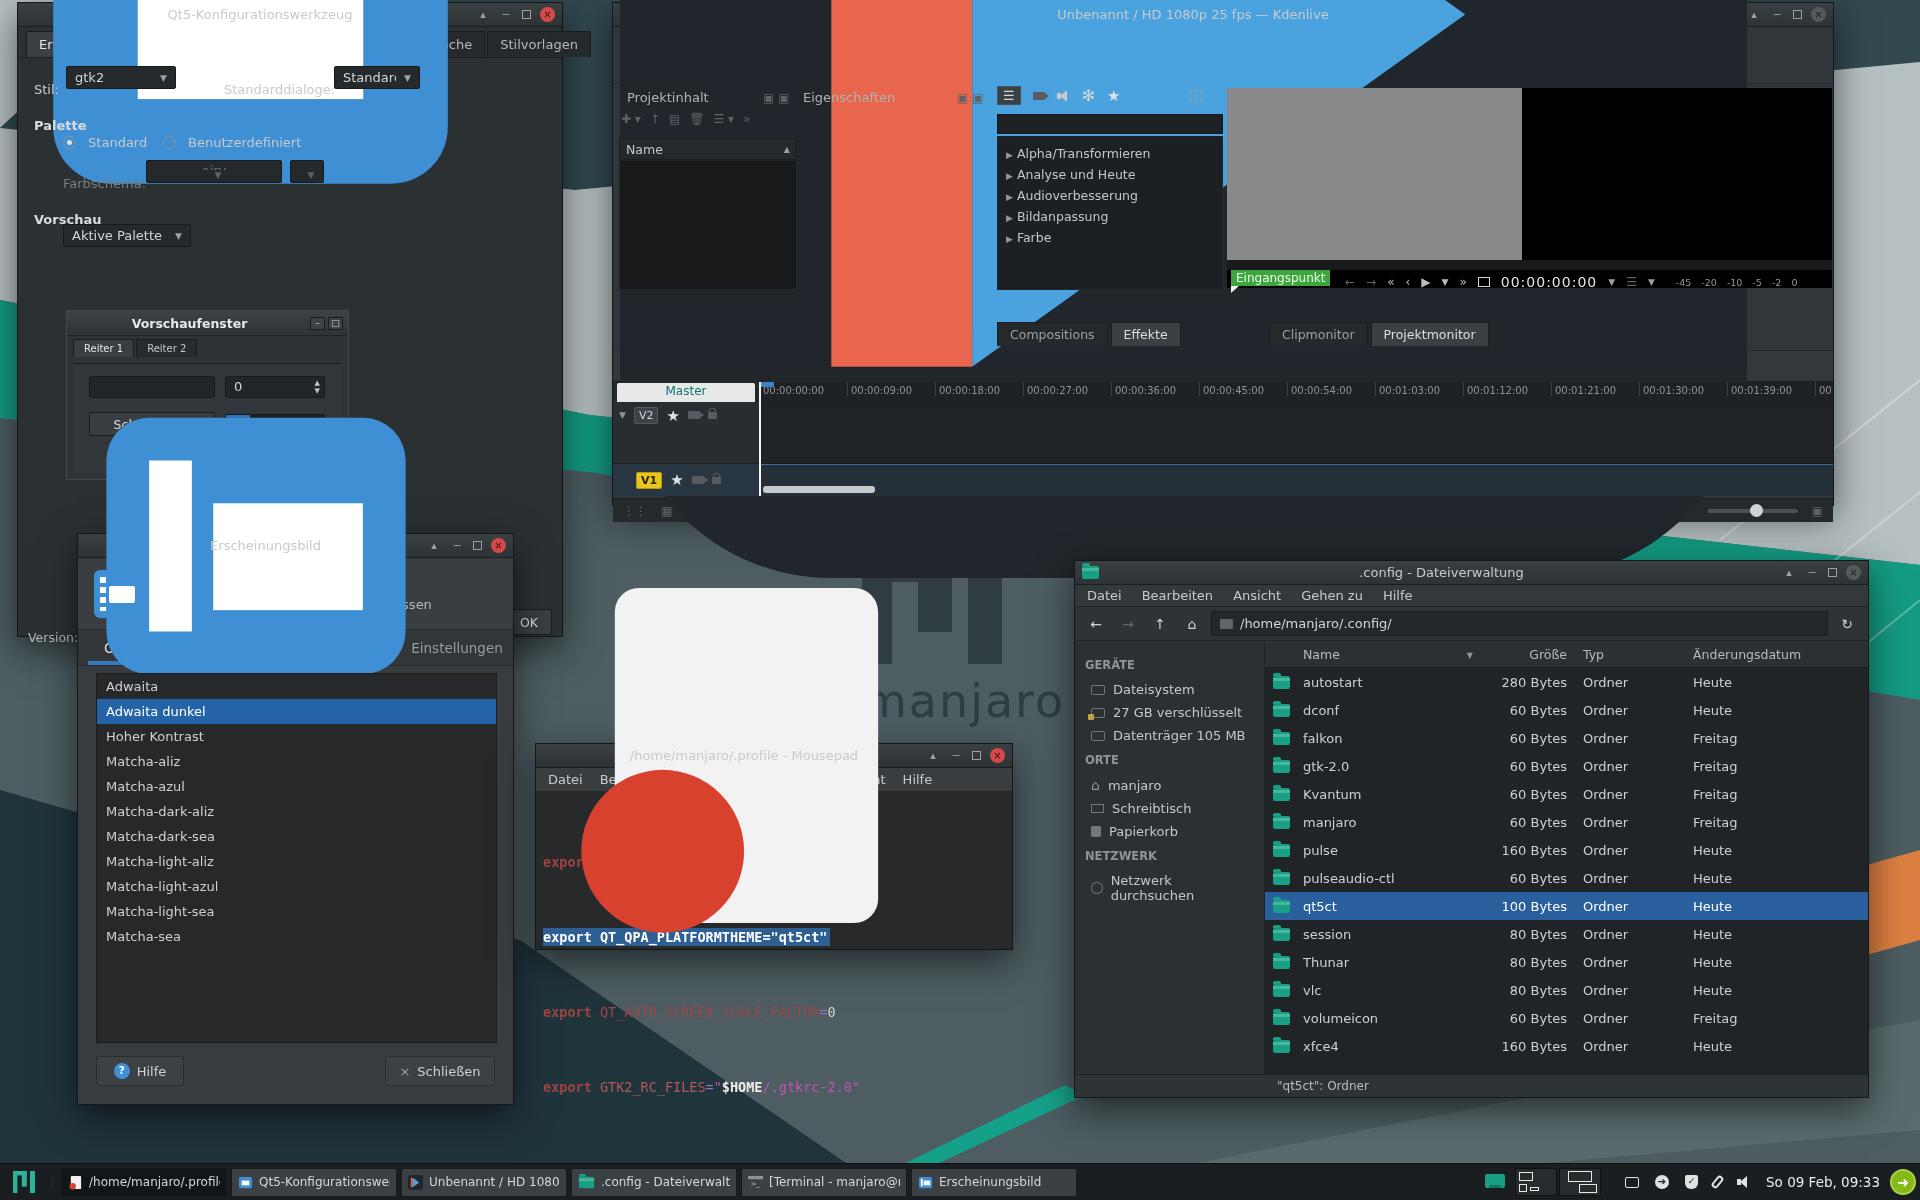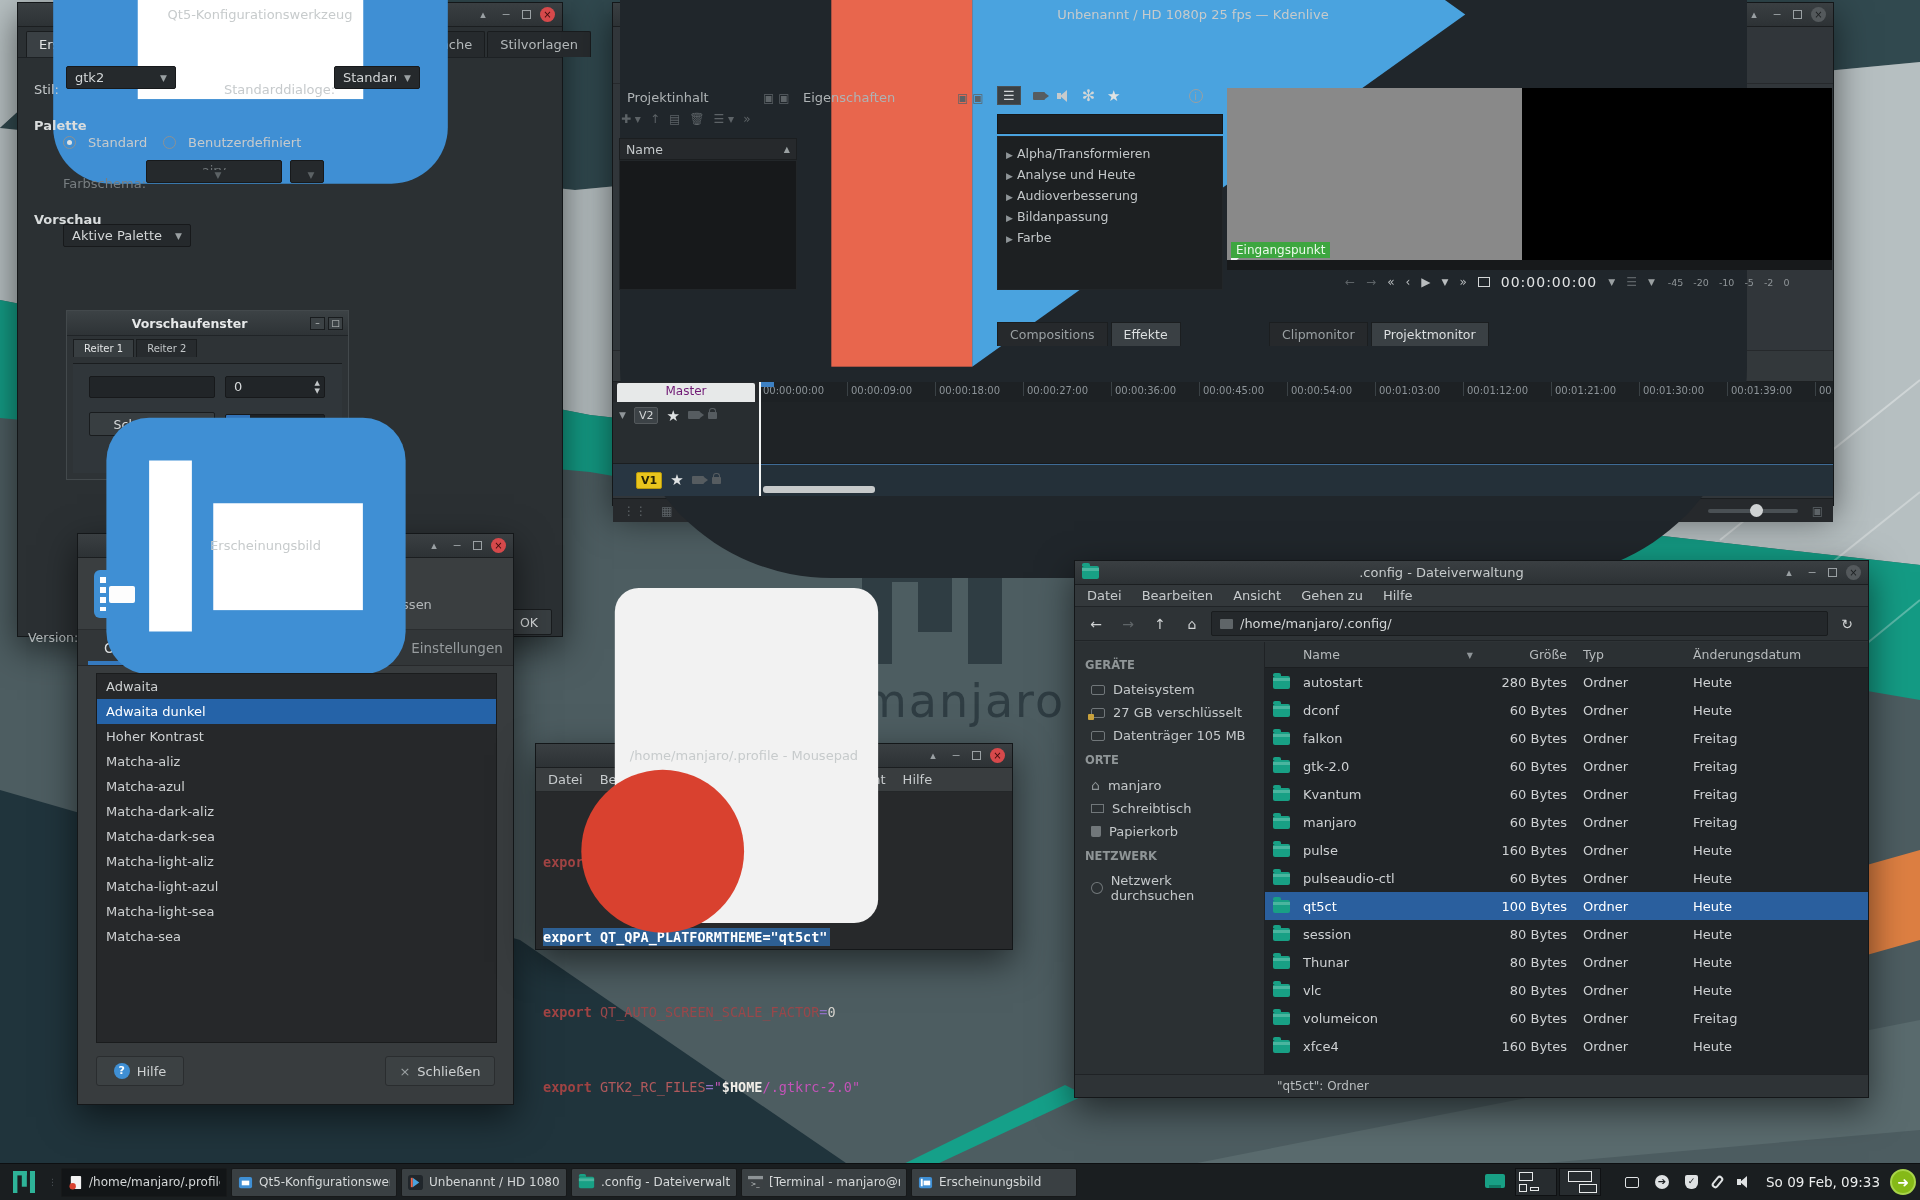--- a/index.html
+++ b/index.html
@@ -363,39 +363,39 @@
         <div style="font-size:12.5px;color:#c3c7c9;padding:3px 8px;"><span style="color:#8f9598;font-size:9px;">▶</span> <span>Bildanpassung</span></div>
 
         <div style="font-size:12.5px;color:#c3c7c9;padding:3px 8px;"><span style="color:#8f9598;font-size:9px;">▶</span> <span>Farbe</span></div>
       </div>
 
     <div class="etabs" style="left:384px;bottom:-26px;">
       <span class="etab">Compositions</span>
       <span class="etab selected">Effekte</span>
     </div>
 
-    <div style="position:absolute;left:614px;top:4px;width:605px;height:172px;background:#000;">
+    <div style="position:absolute;left:614px;top:4px;width:605px;height:200px;background:#000;">
       <div style="position:absolute;left:0;top:0;width:295px;height:172px;background:#898989;"></div>
       <div class="greenlab" style="left:4px;bottom:2px;">Eingangspunkt</div>
     </div>
     <div style="position:absolute;left:614px;top:176px;width:605px;height:10px;background:#17191b;"></div>
     <div style="position:absolute;left:614px;top:186px;width:605px;height:24px;display:flex;align-items:center;gap:11px;padding:0 8px;font-size:12px;color:#b9bdbf;">
       <span class="dimic" style="margin-left:110px;">←</span>
       <span class="dimic">→</span>
       <span>«</span>
       <span>‹</span>
       <span>▶</span>
       <span style="font-size:9px;">▼</span>
       <span>»</span>
       <span style="width:12px;height:10px;border:1.5px solid #d3d6d7;"></span>
       <span style="font-size:14px;color:#e2e4e5;letter-spacing:1px;">00:00:00:00</span>
       <span style="font-size:9px;color:#9aa0a2;">▼</span>
       <span class="dimic">☰</span>
       <span style="font-size:9px;color:#9aa0a2;">▼</span>
-      <span style="display:flex;gap:10px;margin-left:2px;font-size:9.5px;color:#8f9598;">
+      <span style="display:flex;gap:10px;margin-left:10px;font-size:9.5px;color:#8f9598;">
 
       <span>-45</span>
           <span>-20</span>
           <span>-10</span>
           <span>-5</span>
           <span>-2</span>
           <span>0</span>
         </span>
     </div>
     <div class="etabs" style="left:656px;bottom:-26px;">
@@ -423,21 +423,21 @@
     <span style="color:#4aa3df;font-size:12px;">◪</span>
     <span style="color:#4aa3df;font-size:12px;">◧</span>
     <span class="star" style="font-size:13px;color:#b9bdbf;margin-left:26px;">★</span>
     <span style="font-size:9px;color:#9aa0a2;">▼</span>
     <span style="width:11px;height:11px;border-radius:50%;background:#2f7fc4;display:inline-block;margin-left:18px;"></span>
     <span style="font-size:9px;color:#9aa0a2;">▼</span>
   </div>
 
   <div style="position:relative;height:116px;">
     <div style="position:absolute;left:0;top:0;width:146px;height:20px;background:#26292c;padding:1px 4px;">
-      <div style="background:#e7e9e9;color:#701a75;font-size:12px;text-align:center;border-radius:2px;height:29px;line-height:17px;">Master</div>
+      <div style="background:#e7e9e9;color:#0f766e;font-size:12px;text-align:center;border-radius:2px;height:29px;line-height:17px;">Master</div>
     </div>
     <div style="position:absolute;left:146px;top:0;right:0;height:20px;background:#1d2124;overflow:hidden;white-space:nowrap;">
       
     <span class="ruler-label">00:00:00:00</span><span class="ruler-label">00:00:09:00</span><span class="ruler-label">00:00:18:00</span><span class="ruler-label">00:00:27:00</span><span class="ruler-label">00:00:36:00</span><span class="ruler-label">00:00:45:00</span><span class="ruler-label">00:00:54:00</span><span class="ruler-label">00:01:03:00</span><span class="ruler-label">00:01:12:00</span><span class="ruler-label">00:01:21:00</span><span class="ruler-label">00:01:30:00</span><span class="ruler-label">00:01:39:00</span><span class="ruler-label">00:01:48:00</span></div>
     <div style="position:absolute;left:147px;top:0;width:14px;height:5px;background:#3d81c4;"></div>
 
     <div style="position:absolute;left:0;top:20px;width:146px;height:62px;background:#282d30;border-bottom:1px solid #1b1e20;padding:5px 6px;display:flex;gap:8px;align-items:flex-start;">
       <span style="font-size:9px;color:#8f9598;margin-top:3px;">▼</span>
       <span class="badge">V2</span>
       <span class="star">★</span>

